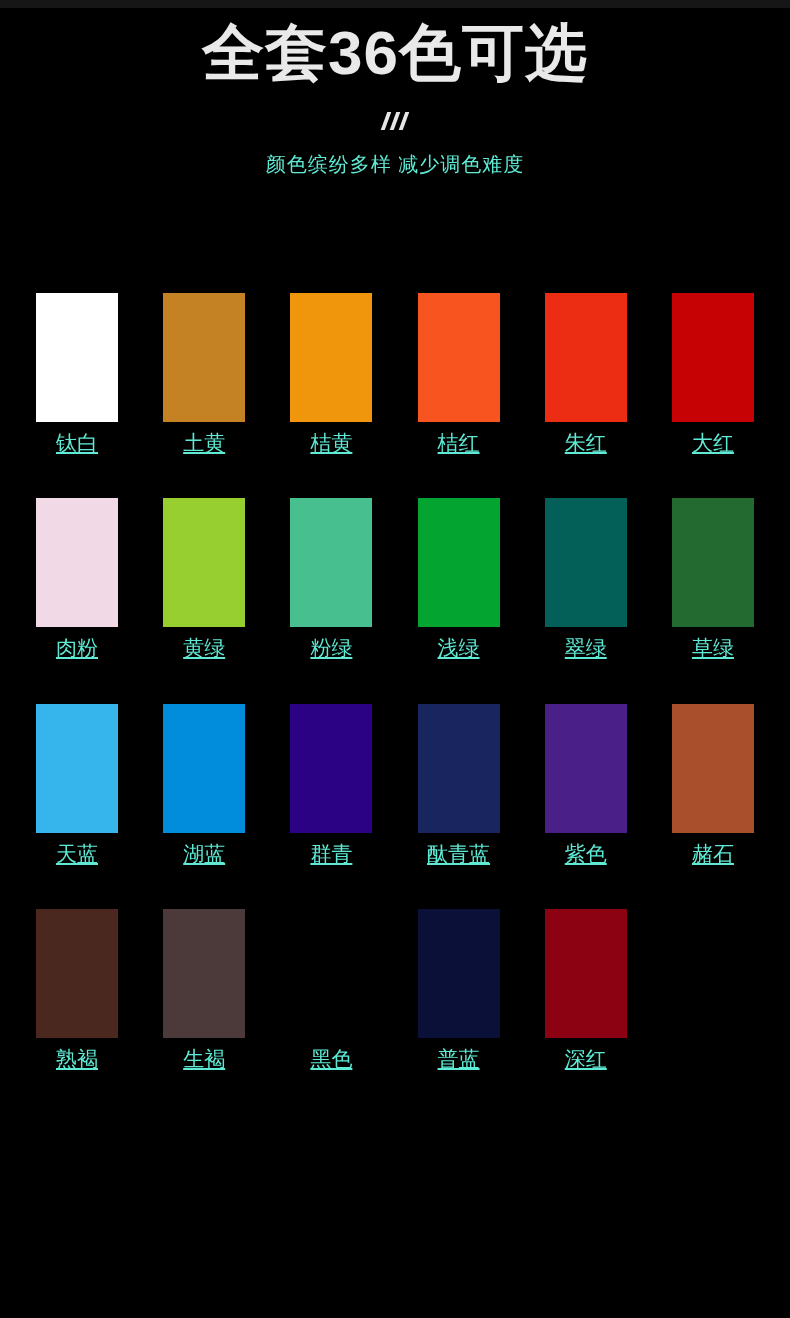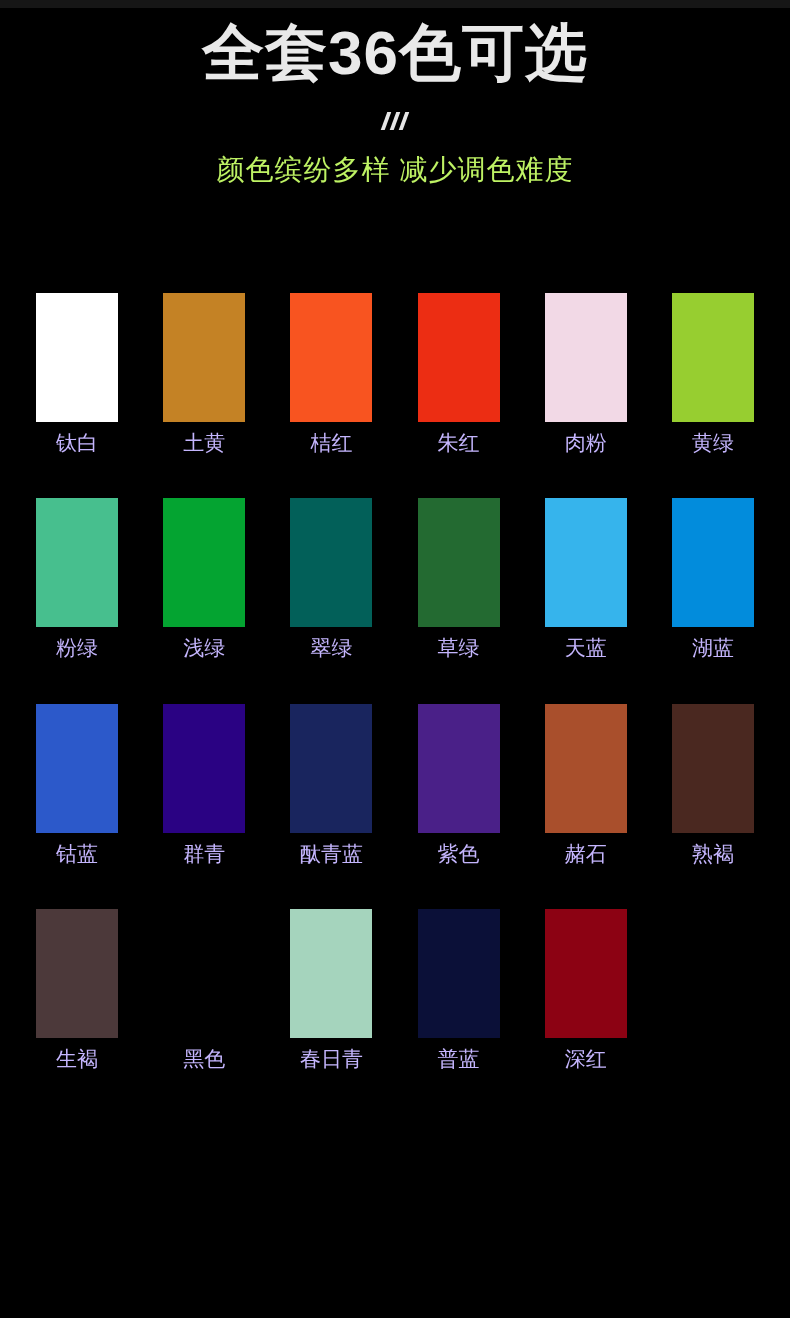--- a/index.html
+++ b/index.html
@@ -53,23 +53,23 @@
   }
   .slash {
     display: inline-block;
     width: 4px;
     height: 18px;
     background: #e6e6e6;
     transform: skewX(-20deg);
   }
   .subhead {
     margin-top: 18px;
-    font-size: 28px;
+    font-size: 20px;
     letter-spacing: 1px;
-    color: #bef264;
+    color: #5eead4;
     font-weight: normal;
   }
   .grid {
     position: absolute;
     top: 293px;
     left: 36px;
     width: 718px;
     display: grid;
     grid-template-columns: repeat(6, 82px);
     column-gap: 45.2px;
@@ -81,24 +81,25 @@
   .swatch {
     width: 82px;
     height: 129px;
     display: block;
   }
   .swatch-label {
     display: block;
     text-align: center;
     font-size: 21px;
     line-height: 1.35;
-    color: #c4b5fd;
+    color: #5eead4;
     margin-top: 7px;
     white-space: nowrap;
     letter-spacing: 0px;
+    text-decoration: underline;
   }
 </style>
 </head>
 <body>
 
 <div class="page">
 
   <div class="top-strip"></div>
 
   <div class="header">
@@ -116,28 +117,36 @@
   <div class="grid">
       <div class="swatch-cell">
         <span class="swatch" style="background: rgb(255, 255, 255);"></span>
         <span class="swatch-label">钛白</span>
       </div>
       <div class="swatch-cell">
         <span class="swatch" style="background: rgb(196, 130, 37);"></span>
         <span class="swatch-label">土黄</span>
       </div>
       <div class="swatch-cell">
+        <span class="swatch" style="background: rgb(239, 150, 12);"></span>
+        <span class="swatch-label">桔黄</span>
+      </div>
+      <div class="swatch-cell">
         <span class="swatch" style="background: rgb(248, 84, 32);"></span>
         <span class="swatch-label">桔红</span>
       </div>
       <div class="swatch-cell">
         <span class="swatch" style="background: rgb(236, 45, 19);"></span>
         <span class="swatch-label">朱红</span>
       </div>
       <div class="swatch-cell">
+        <span class="swatch" style="background: rgb(199, 2, 4);"></span>
+        <span class="swatch-label">大红</span>
+      </div>
+      <div class="swatch-cell">
         <span class="swatch" style="background: rgb(242, 217, 230);"></span>
         <span class="swatch-label">肉粉</span>
       </div>
       <div class="swatch-cell">
         <span class="swatch" style="background: rgb(151, 206, 48);"></span>
         <span class="swatch-label">黄绿</span>
       </div>
       <div class="swatch-cell">
         <span class="swatch" style="background: rgb(71, 191, 142);"></span>
         <span class="swatch-label">粉绿</span>
@@ -156,24 +165,20 @@
       </div>
       <div class="swatch-cell">
         <span class="swatch" style="background: rgb(54, 180, 236);"></span>
         <span class="swatch-label">天蓝</span>
       </div>
       <div class="swatch-cell">
         <span class="swatch" style="background: rgb(2, 140, 220);"></span>
         <span class="swatch-label">湖蓝</span>
       </div>
       <div class="swatch-cell">
-        <span class="swatch" style="background: rgb(44, 89, 202);"></span>
-        <span class="swatch-label">钴蓝</span>
-      </div>
-      <div class="swatch-cell">
         <span class="swatch" style="background: rgb(42, 2, 131);"></span>
         <span class="swatch-label">群青</span>
       </div>
       <div class="swatch-cell">
         <span class="swatch" style="background: rgb(25, 37, 94);"></span>
         <span class="swatch-label">酞青蓝</span>
       </div>
       <div class="swatch-cell">
         <span class="swatch" style="background: rgb(74, 32, 136);"></span>
         <span class="swatch-label">紫色</span>
@@ -188,24 +193,20 @@
       </div>
       <div class="swatch-cell">
         <span class="swatch" style="background: rgb(76, 57, 58);"></span>
         <span class="swatch-label">生褐</span>
       </div>
       <div class="swatch-cell">
         <span class="swatch" style="background: rgb(0, 0, 0);"></span>
         <span class="swatch-label">黑色</span>
       </div>
       <div class="swatch-cell">
-        <span class="swatch" style="background: rgb(165, 212, 189);"></span>
-        <span class="swatch-label">春日青</span>
-      </div>
-      <div class="swatch-cell">
         <span class="swatch" style="background: rgb(11, 16, 56);"></span>
         <span class="swatch-label">普蓝</span>
       </div>
       <div class="swatch-cell">
         <span class="swatch" style="background: rgb(140, 2, 19);"></span>
         <span class="swatch-label">深红</span>
       </div>
     </div>
 
 </div>

